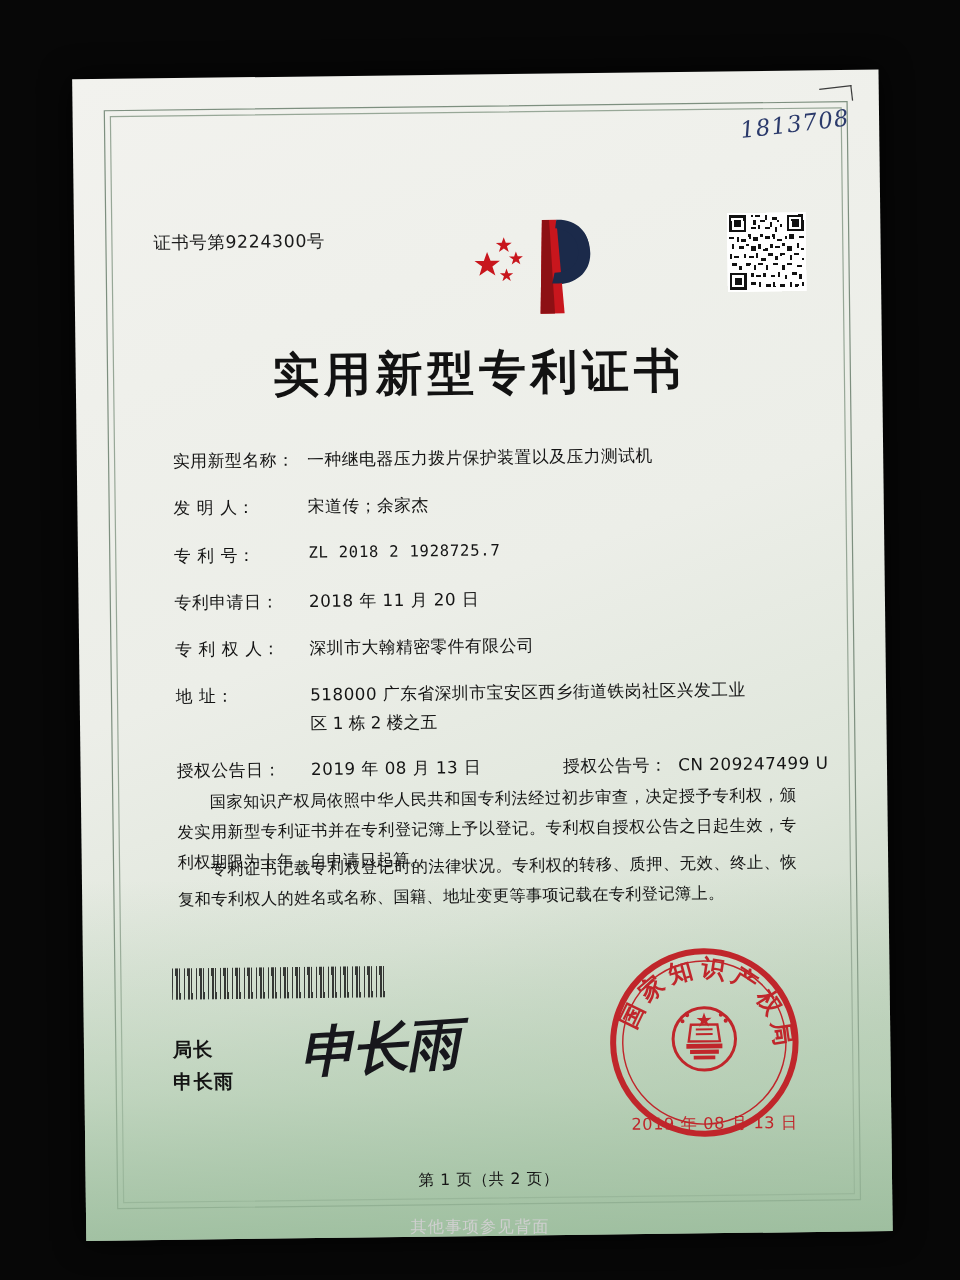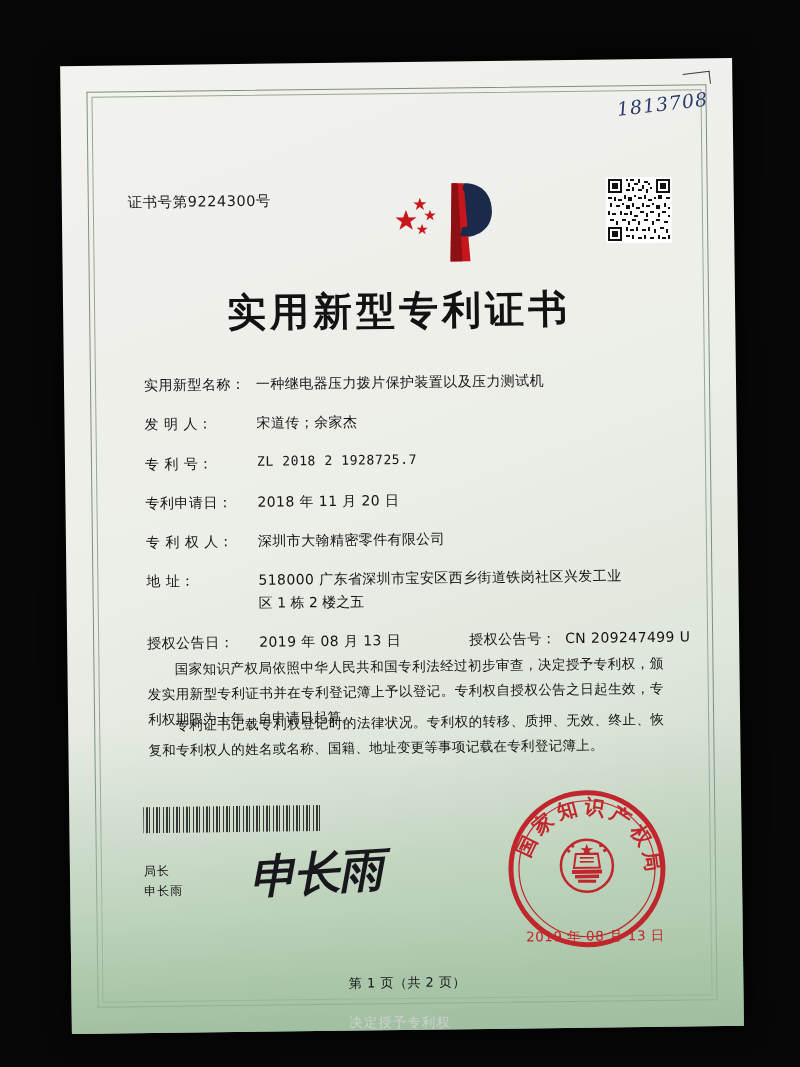--- a/index.html
+++ b/index.html
@@ -203,24 +203,25 @@
       transparent 7px, transparent 10px
     );
     opacity: 0.85;
   }
 
   
   .director {
     position: absolute;
     left: 74px;
     top: 796px;
-    font-size: 12px;
+    font-size: 16px;
     line-height: 1.7;
     color: #141414;
     letter-spacing: 1px;
+    font-weight: bold;
   }
   .signature {
     position: absolute;
     left: 180px;
     top: 780px;
     font-family: "DejaVu Serif", serif;
     font-size: 46px;
     font-style: italic;
     font-weight: bold;
     color: #17171c;
@@ -480,14 +481,14 @@
         </svg>
       </div>
 
       <div class="seal-date">2019 年 08 月 13 日</div>
 
       <div class="page-no">第 1 页（共 2 页）</div>
 
     </div>
   </div>
 
-  <div class="below-note">决定授予专利权</div>
+  <div class="below-note">其他事项参见背面</div>
 </div>
 
 </body></html>

